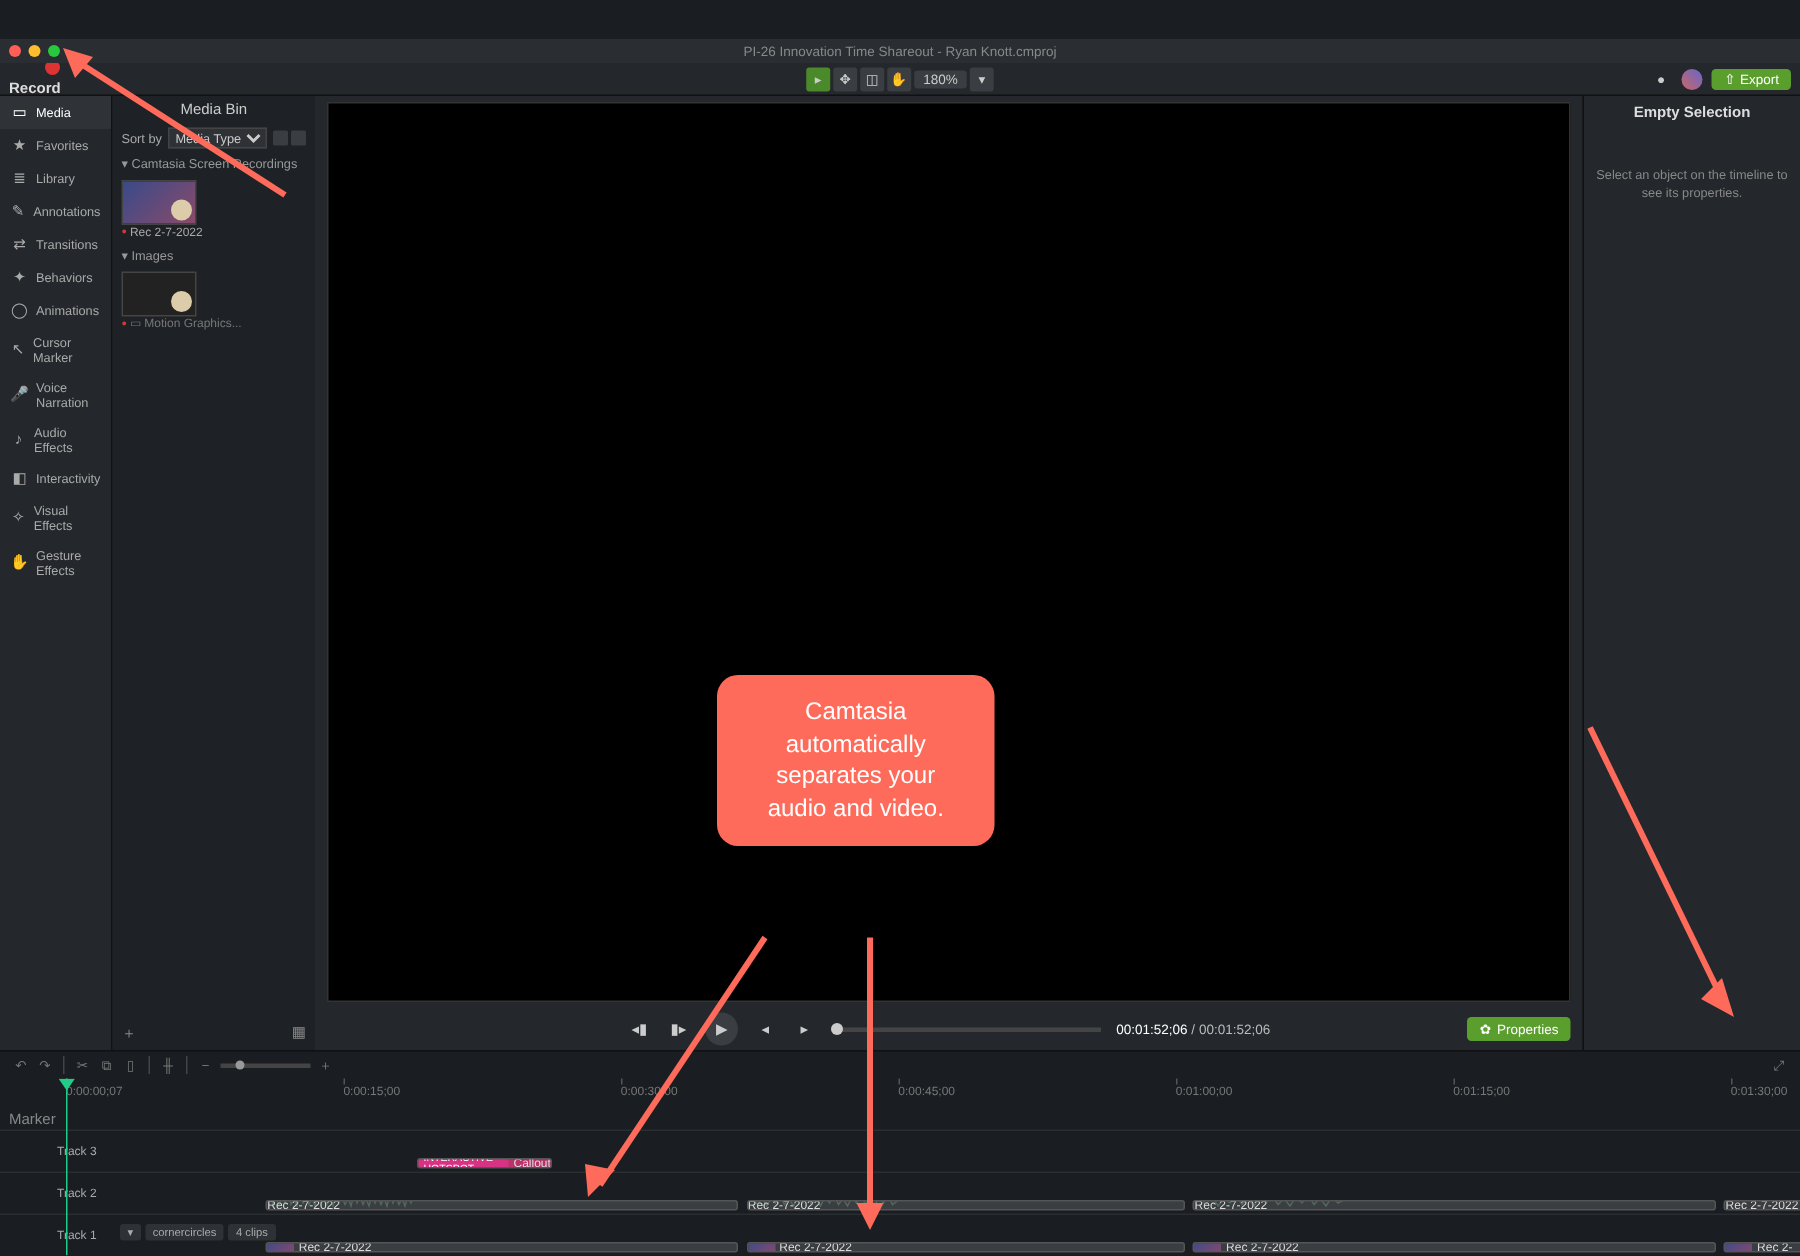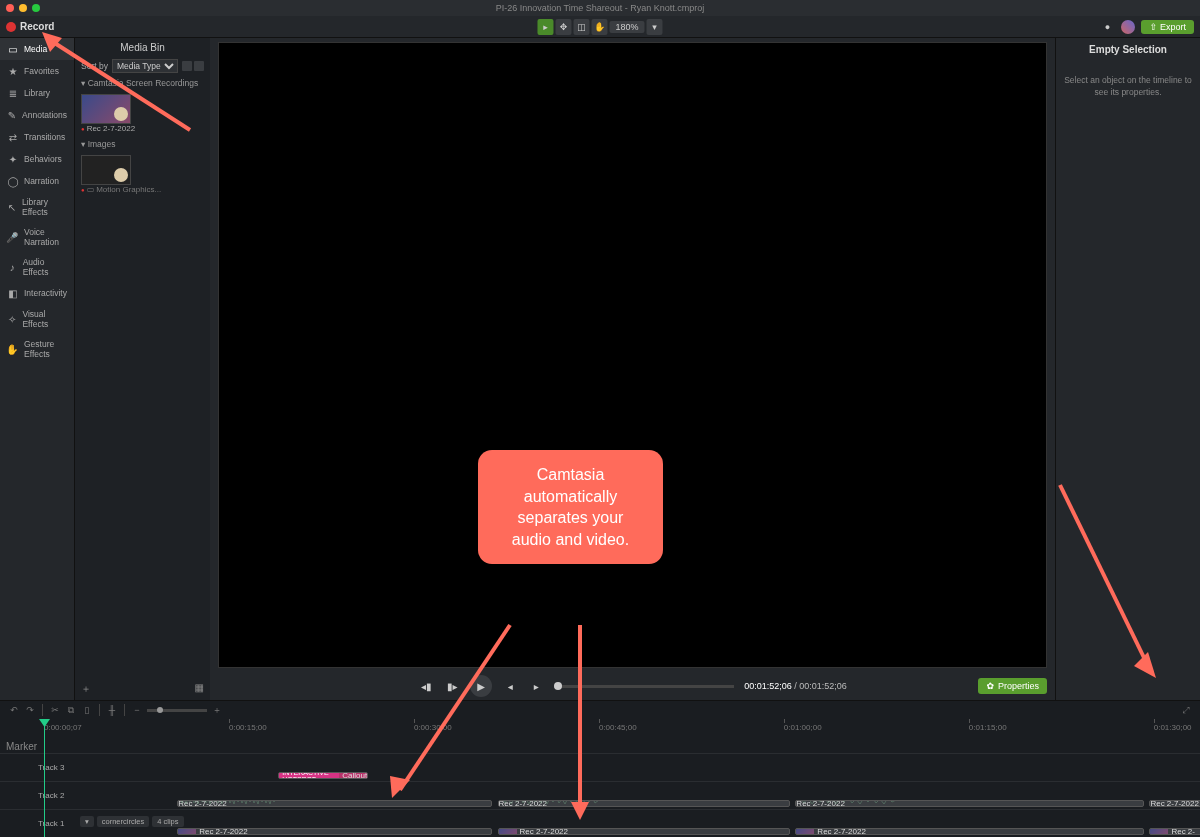--- a/index.html
+++ b/index.html
@@ -1,28 +1,28 @@
 <!DOCTYPE html>
 <html><head>
 <meta charset="utf-8">
 <style>
 * { box-sizing: border-box; margin: 0; padding: 0; font-family: -apple-system, BlinkMacSystemFont, "Segoe UI", sans-serif; }
 html, body { width: 1200px; height: 837px; background: #1a1d21; color: #c8c8c8; overflow: hidden; font-size: 10px; }
 .window { width: 100%; height: 100%; display: flex; flex-direction: column; position: relative; }
 
 
-.titlebar { height: 16px; background: #2a2d31; display: flex; align-items: center; padding: 0 6px; position: relative; }
+.titlebar { height: 16px; background: #2a2d31; display: flex; align-items: center; padding: 0 6px; position: relative; margin-top: 26px; }
 .traffic { display: flex; gap: 5px; }
 .tl-dot { width: 8px; height: 8px; border-radius: 50%; background: #555; }
 .tl-dot.r { background: #ff5f56; } .tl-dot.y { background: #ffbd2e; } .tl-dot.g { background: #27c93f; }
 .titlebar-title { position: absolute; left: 50%; transform: translateX(-50%); font-size: 9px; color: #888; }
 
 
 .toolbar { height: 22px; background: #24272b; display: flex; align-items: center; padding: 0 6px; border-bottom: 1px solid #111; }
-.record-btn { display: flex; align-items: flex-end; gap: 4px; cursor: pointer; }
+.record-btn { display: flex; align-items: flex-end; gap: 4px; cursor: pointer; flex-direction: column; }
 .rec-dot { width: 10px; height: 10px; border-radius: 50%; background: #d33; }
 .record-btn span { font-size: 10px; color: #ddd; font-weight: 600; }
 .toolbar-center { position: absolute; left: 50%; transform: translateX(-50%); display: flex; align-items: center; gap: 2px; }
 .tc-btn { width: 16px; height: 16px; background: #3a3d41; display: flex; align-items: center; justify-content: center; font-size: 9px; color: #ccc; border-radius: 2px; }
 .tc-btn.active { background: #4a8a2a; }
 .zoom-box { font-size: 9px; background: #3a3d41; padding: 1px 6px; border-radius: 2px; color: #ccc; }
 .toolbar-right { margin-left: auto; display: flex; align-items: center; gap: 6px; }
 .avatar { width: 14px; height: 14px; border-radius: 50%; background: linear-gradient(45deg,#c66,#66c); }
 .export-btn { background: #5a9e2e; color: #fff; padding: 2px 8px; border-radius: 3px; font-size: 9px; display: flex; align-items: center; gap: 3px; cursor: pointer; }
 
@@ -59,21 +59,21 @@
 .pb-btn { width: 16px; height: 16px; color: #ccc; display: flex; align-items: center; justify-content: center; cursor: pointer; font-size: 10px; }
 .pb-play { width: 22px; height: 22px; border-radius: 50%; background: #3a3d41; display:flex; align-items:center; justify-content:center; font-size: 10px; color:#ccc; cursor:pointer; }
 .pb-slider { width: 180px; height: 3px; background: #444; position: relative; }
 .pb-slider .knob { width: 8px; height: 8px; border-radius:50%; background:#ccc; position:absolute; left:0; top:-3px; }
 .tc { font-size: 9px; color: #bbb; font-family: monospace; }
 .tc .t1 { color: #fff; }
 .props-btn { position:absolute; right: 8px; background:#5a9e2e; color:#fff; font-size:9px; padding:3px 8px; border-radius:3px; display:flex; align-items:center; gap:4px; cursor:pointer; }
 
 
 .right-panel { width: 145px; background: #24272b; border-left: 1px solid #111; padding: 6px; text-align: center; }
-.rp-title { font-size: 10px; color: #ddd; font-weight: 600; margin-bottom: 20px; }
+.rp-title { font-size: 10px; color: #ddd; font-weight: 600; margin-bottom: 30px; }
 .rp-msg { font-size: 8.5px; color: #888; line-height: 1.4; }
 
 
 .timeline { background: #1a1d21; border-top: 1px solid #111; }
 .tl-toolbar { height: 18px; display:flex; align-items:center; gap:4px; padding:0 8px; color:#777; }
 .tl-toolbar .ti { width:12px; height:12px; display:inline-flex; align-items:center; justify-content:center; font-size:9px; }
 .tl-toolbar .sep { width:1px; height:12px; background:#444; margin:0 2px; }
 .tl-zoom { width:60px; height:3px; background:#444; position:relative; }
 .tl-zoom .zk { width:6px; height:6px; background:#999; position:absolute; left:10px; top:-2px; border-radius:50%; }
 .tl-ruler { height: 20px; display:flex; position:relative; margin-left: 44px; font-size:8px; color:#777; }
@@ -163,25 +163,25 @@
       <div class="tool-tab">
           <span class="ico">⇄</span>
           <span class="lbl">Transitions</span>
         </div>
       <div class="tool-tab">
           <span class="ico">✦</span>
           <span class="lbl">Behaviors</span>
         </div>
       <div class="tool-tab">
           <span class="ico">◯</span>
-          <span class="lbl">Narration</span>
+          <span class="lbl">Animations</span>
         </div>
       <div class="tool-tab">
           <span class="ico">↖</span>
-          <span class="lbl">Library Effects</span>
+          <span class="lbl">Cursor Marker</span>
         </div>
       <div class="tool-tab">
           <span class="ico">🎤</span>
           <span class="lbl">Voice Narration</span>
         </div>
       <div class="tool-tab">
           <span class="ico">♪</span>
           <span class="lbl">Audio Effects</span>
         </div>
       <div class="tool-tab">

